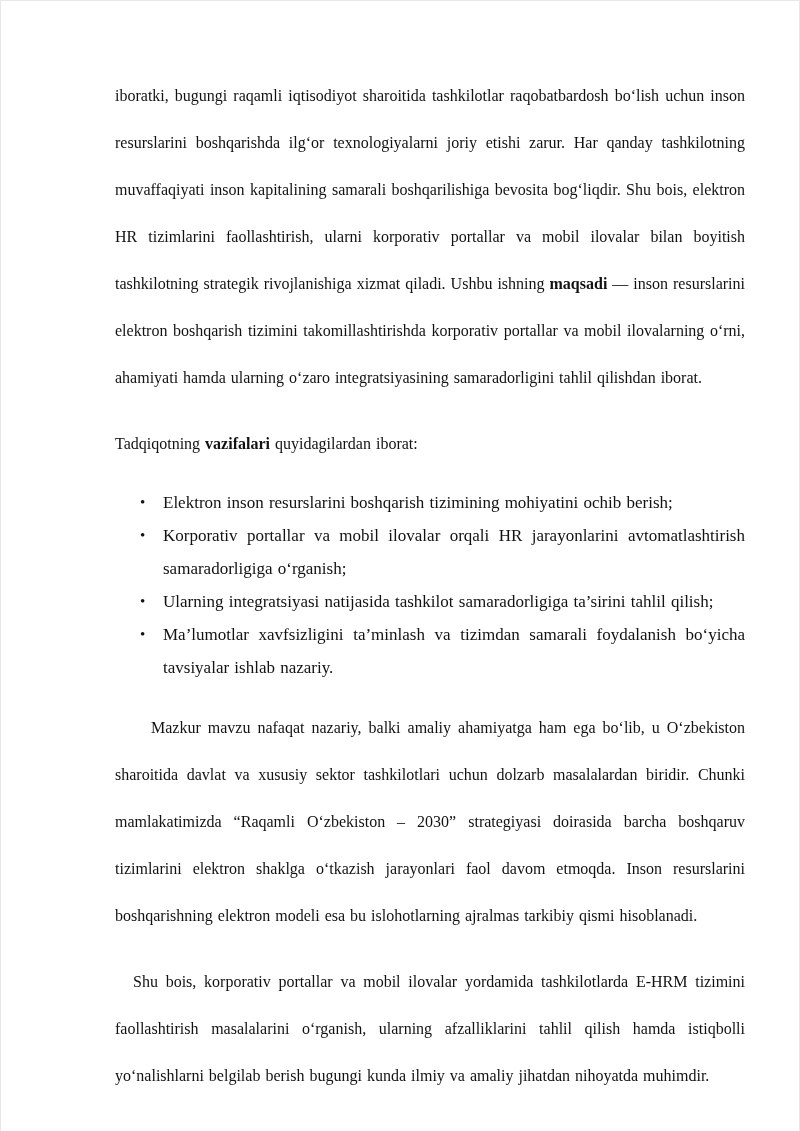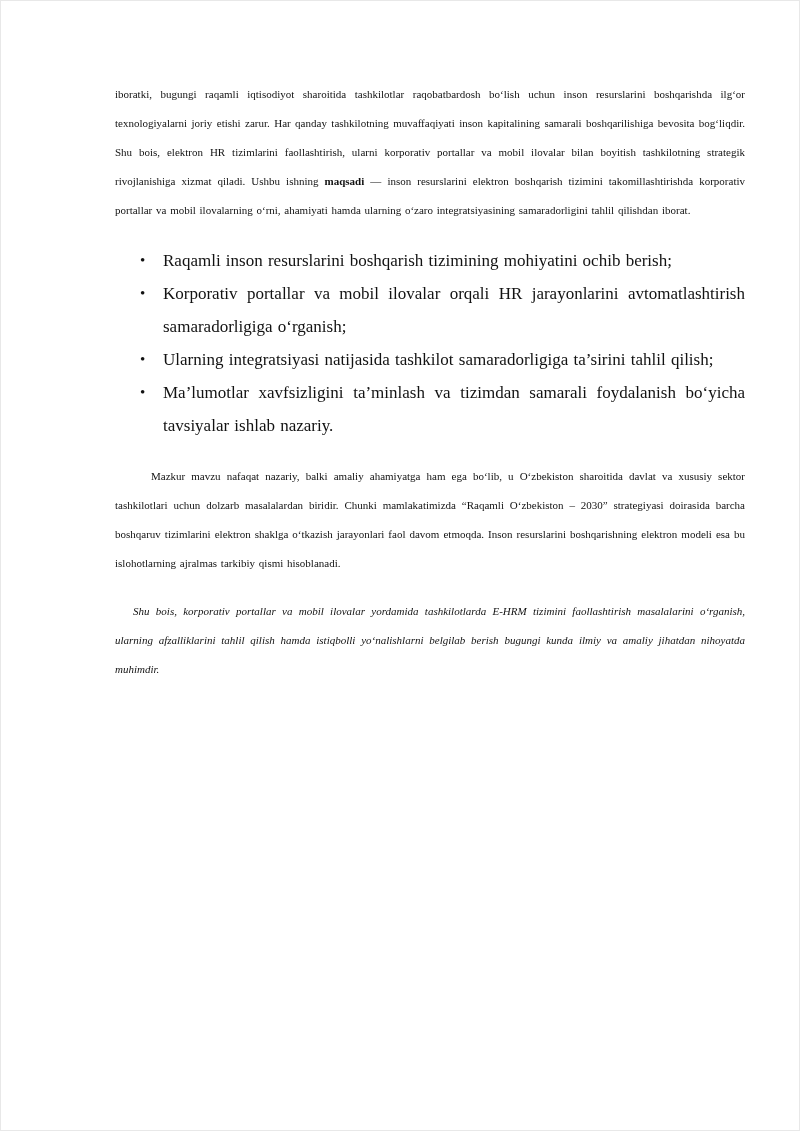--- a/index.html
+++ b/index.html
@@ -16,38 +16,37 @@
   .page {
     box-sizing: border-box;
     width: 800px;
     min-height: 1131px;
     background: #ffffff;
     padding: 72px 55px 60px 115px;
     outline: 1px solid #e8e8e8;
     outline-offset: -1px;
   }
   .para {
-    margin: 8px 0 13px 0;
-    font-size: 11px;
-    line-height: 29px;
+    margin: 0 0 13px 0;
+    font-size: 16px;
+    line-height: 47px;
     text-align: justify;
     word-spacing: 1px;
   }
   .para.space-after {
     margin-bottom: 19px;
   }
   .para strong {
     font-weight: bold;
   }
   .indent-large {
     text-indent: 36px;
   }
   .indent-small {
     text-indent: 18px;
-    font-style: italic;
   }
   .task-list {
     list-style: none;
     margin: 0 0 20px 0;
     padding: 0;
   }
   .list-item {
     display: flex;
     align-items: flex-start;
     padding-left: 25px;
@@ -65,25 +64,26 @@
     word-spacing: 1px;
   }
 </style>
 </head>
 <body>
 
 <div class="page">
 
   <p class="para space-after"><span>iboratki, bugungi raqamli iqtisodiyot sharoitida tashkilotlar raqobatbardosh bo‘lish uchun inson resurslarini boshqarishda ilg‘or texnologiyalarni joriy etishi zarur. Har qanday tashkilotning muvaffaqiyati inson kapitalining samarali boshqarilishiga bevosita bog‘liqdir. Shu bois, elektron HR tizimlarini faollashtirish, ularni korporativ portallar va mobil ilovalar bilan boyitish tashkilotning strategik rivojlanishiga xizmat qiladi. Ushbu ishning </span><strong>maqsadi</strong><span> — inson resurslarini elektron boshqarish tizimini takomillashtirishda korporativ portallar va mobil ilovalarning o‘rni, ahamiyati hamda ularning o‘zaro integratsiyasining samaradorligini tahlil qilishdan iborat.</span></p>
 
+  <p class="para space-after"><span>Tadqiqotning </span><strong>vazifalari</strong><span> quyidagilardan iborat:</span></p>
 
   <ul class="task-list">
     <li class="list-item">
       <span class="bullet">•</span>
-      <span class="li-text">Raqamli inson resurslarini boshqarish tizimining mohiyatini ochib berish;</span>
+      <span class="li-text">Elektron inson resurslarini boshqarish tizimining mohiyatini ochib berish;</span>
     </li>
     <li class="list-item">
       <span class="bullet">•</span>
       <span class="li-text">Korporativ portallar va mobil ilovalar orqali HR jarayonlarini avtomatlashtirish samaradorligiga o‘rganish;</span>
     </li>
     <li class="list-item">
       <span class="bullet">•</span>
       <span class="li-text">Ularning integratsiyasi natijasida tashkilot samaradorligiga ta’sirini tahlil qilish;</span>
     </li>
     <li class="list-item">

